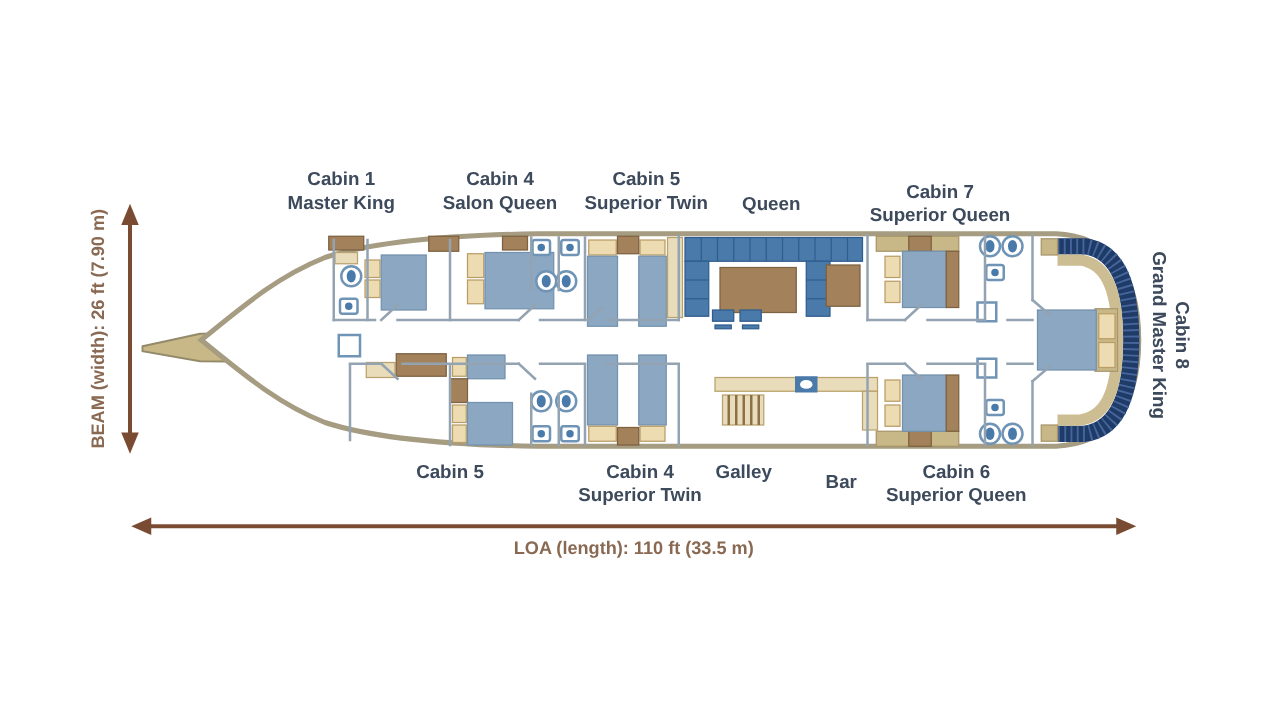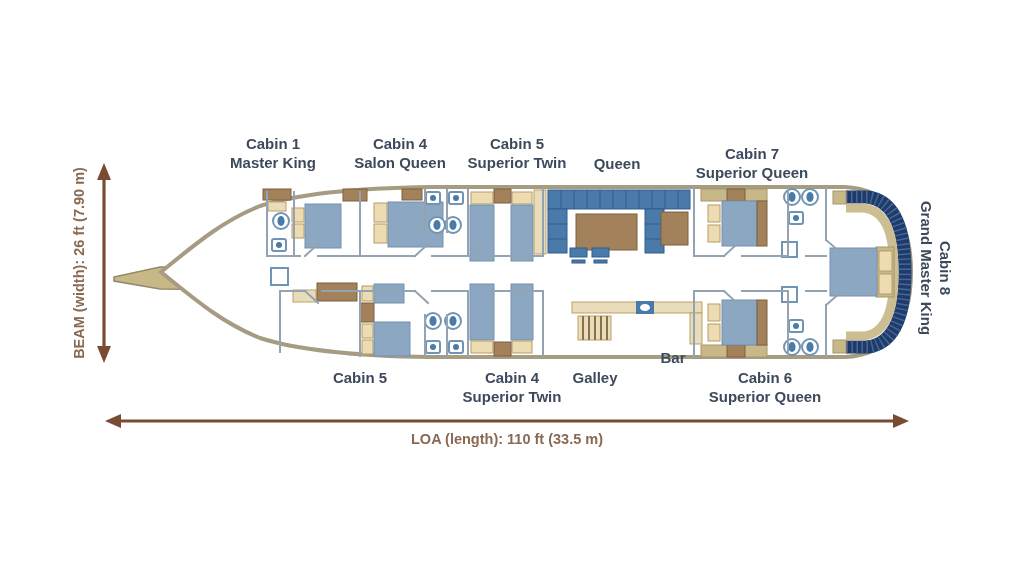--- a/index.html
+++ b/index.html
@@ -272,21 +272,21 @@
 <div class="label" style="left:360px;top:368px">
   <div>Cabin 5</div>
 </div>
 <div class="label" style="left:512px;top:368px">
   <div>Cabin 4</div>
   <div>Superior Twin</div>
 </div>
 <div class="label" style="left:595px;top:368px">
   <div>Galley</div>
 </div>
-<div class="label" style="left:673px;top:348px">
+<div class="label" style="left:673px;top:376px">
   <div>Bar</div>
 </div>
 <div class="label" style="left:765px;top:368px">
   <div>Cabin 6</div>
   <div>Superior Queen</div>
 </div>
 
 <div class="label-stern" style="left:936px;top:268px">
   <div>Cabin 8</div>
   <div>Grand Master King</div>

